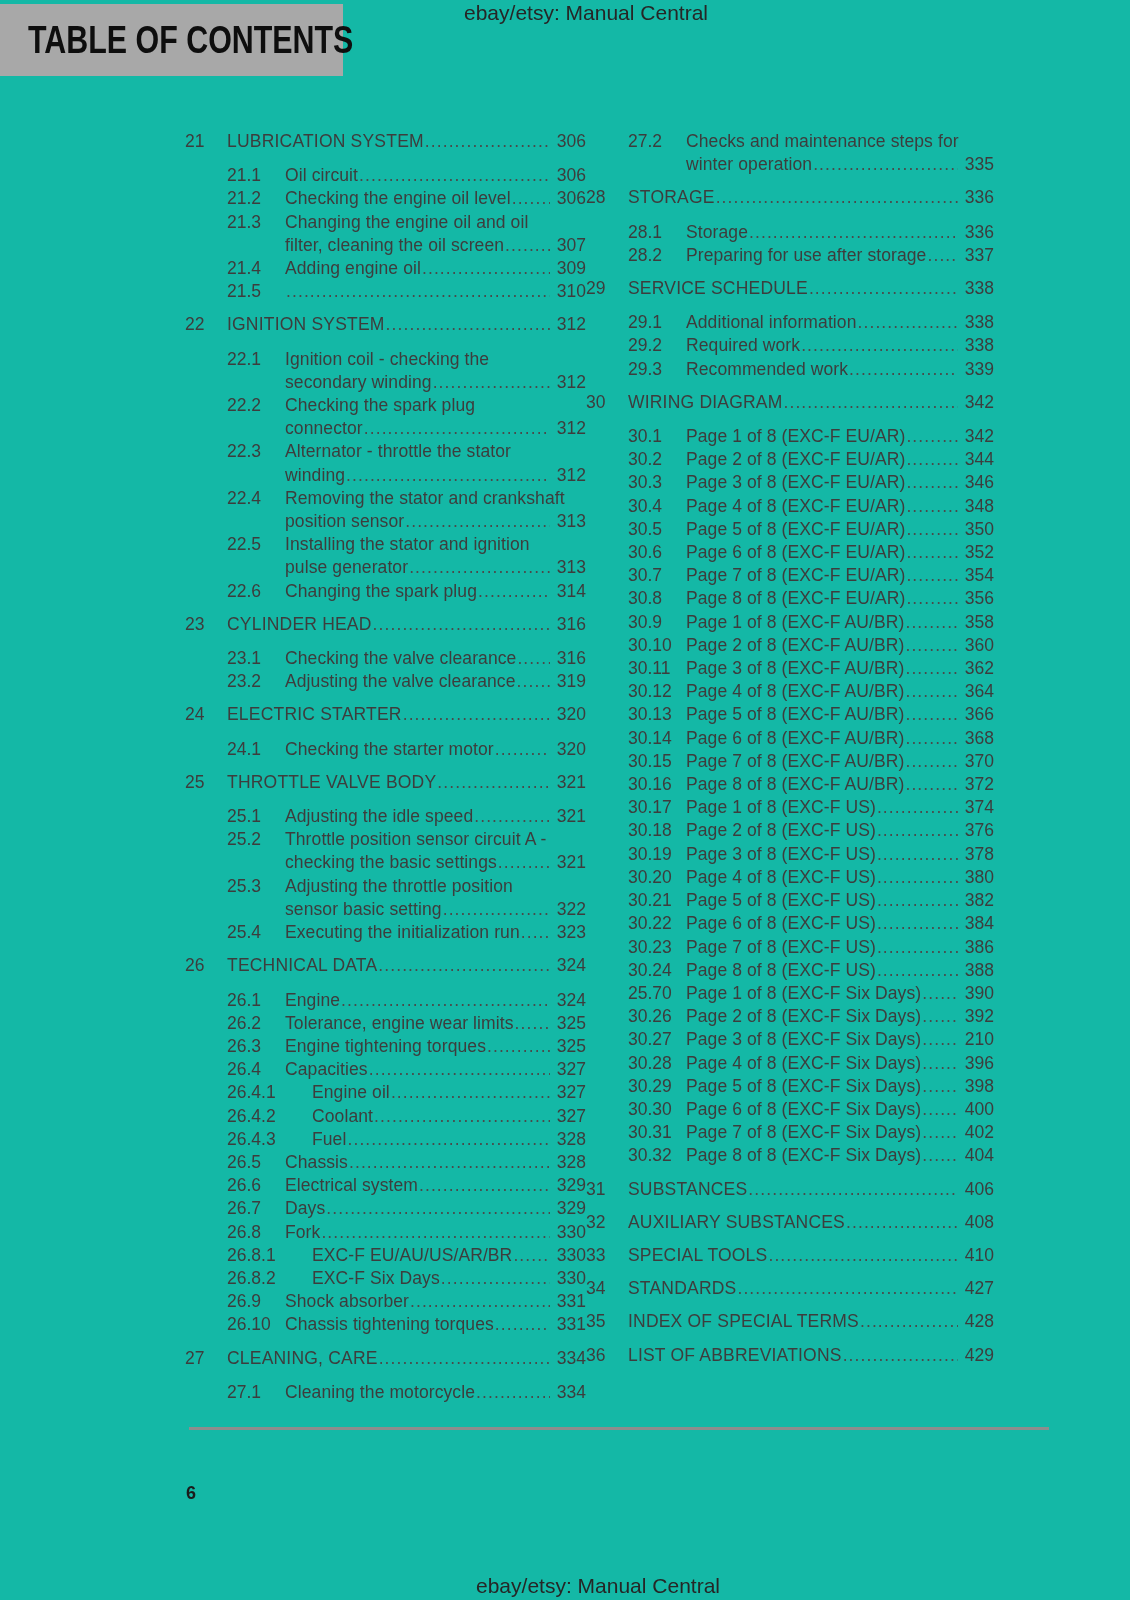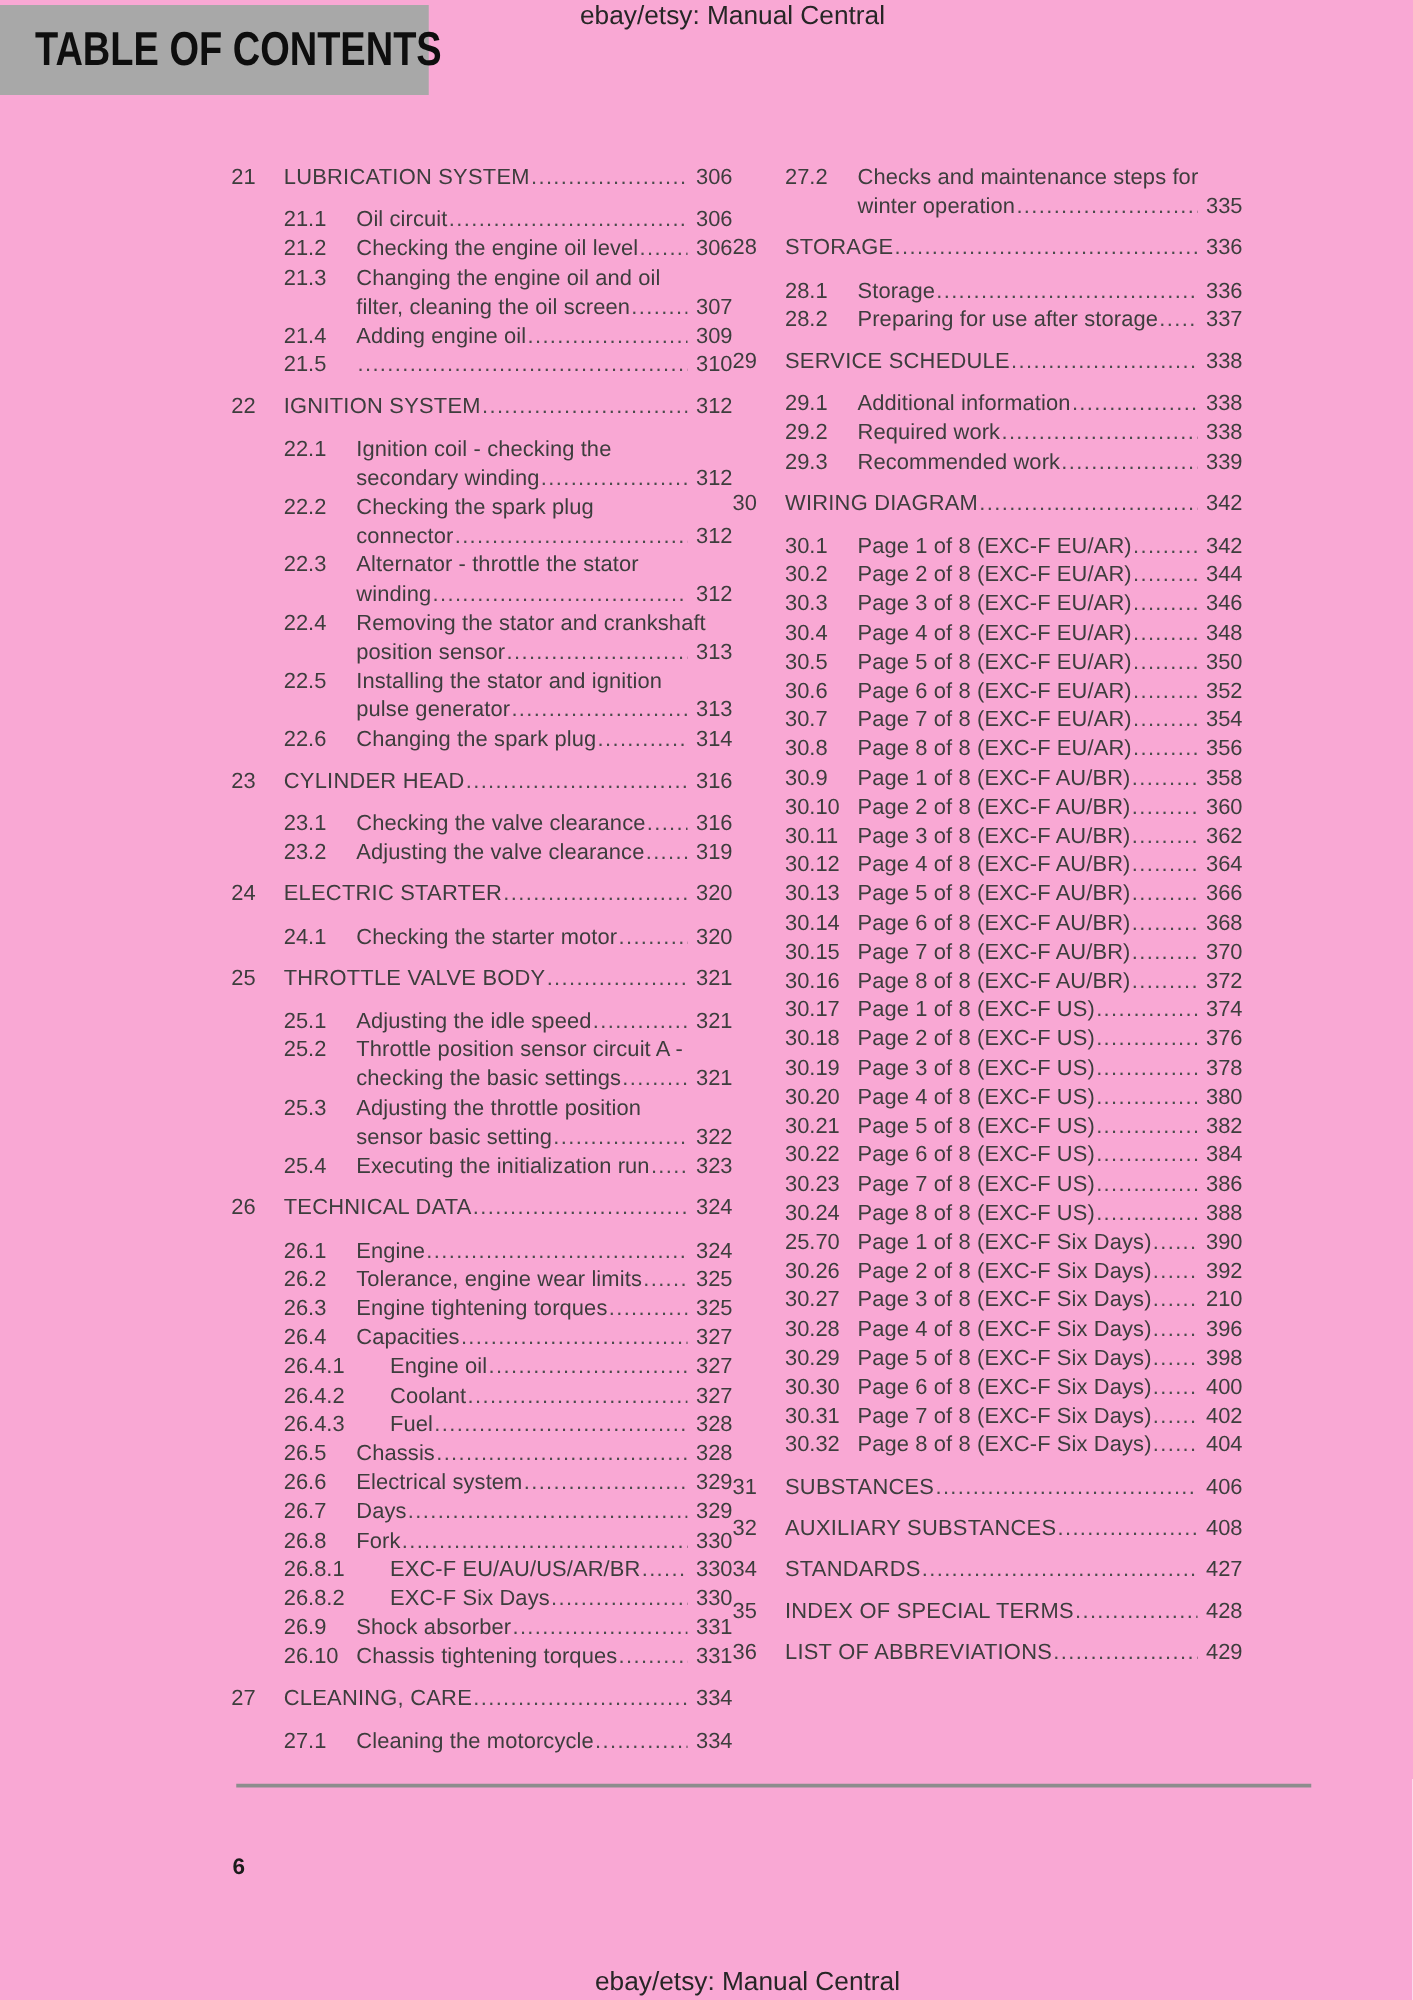--- a/index.html
+++ b/index.html
@@ -1,19 +1,19 @@
 <!DOCTYPE html>
 <html><head>
 <meta charset="utf-8">
 <style>
   html,body{margin:0;padding:0;background:#ffffff;}
   body{width:1130px;height:1600px;position:relative;overflow:hidden;
        font-family:"Liberation Sans",sans-serif;color:#3d3d3d;
        -webkit-font-smoothing:antialiased;}
-  .page{position:absolute;inset:0;background:#f9a8d4;}
+  .page{position:absolute;inset:0;background:#14b8a6;}
 
   
   .top-header{position:absolute;top:1px;left:0;width:100%;text-align:center;
     padding-left:42px;box-sizing:border-box;font-size:21px;color:#262626;}
   .banner{position:absolute;left:0;top:4px;width:343px;height:72px;
     background:#a8a8a8;display:flex;align-items:center;}
   .banner-title{font-size:38px;font-weight:bold;color:#0e0e0e;margin-left:28px;
     white-space:nowrap;transform:scaleX(0.80);transform-origin:0 50%;letter-spacing:0;}
 
   
@@ -903,20 +903,28 @@
         <div class="toc-group">
           <div class="sec-row">
             <span class="sec-num">32</span>
             <span class="sec-title">AUXILIARY SUBSTANCES</span>
             <span class="dots"></span>
             <span class="pg">408</span>
           </div>
         </div>
         <div class="toc-group">
           <div class="sec-row">
+            <span class="sec-num">33</span>
+            <span class="sec-title">SPECIAL TOOLS</span>
+            <span class="dots"></span>
+            <span class="pg">410</span>
+          </div>
+        </div>
+        <div class="toc-group">
+          <div class="sec-row">
             <span class="sec-num">34</span>
             <span class="sec-title">STANDARDS</span>
             <span class="dots"></span>
             <span class="pg">427</span>
           </div>
         </div>
         <div class="toc-group">
           <div class="sec-row">
             <span class="sec-num">35</span>
             <span class="sec-title">INDEX OF SPECIAL TERMS</span>

